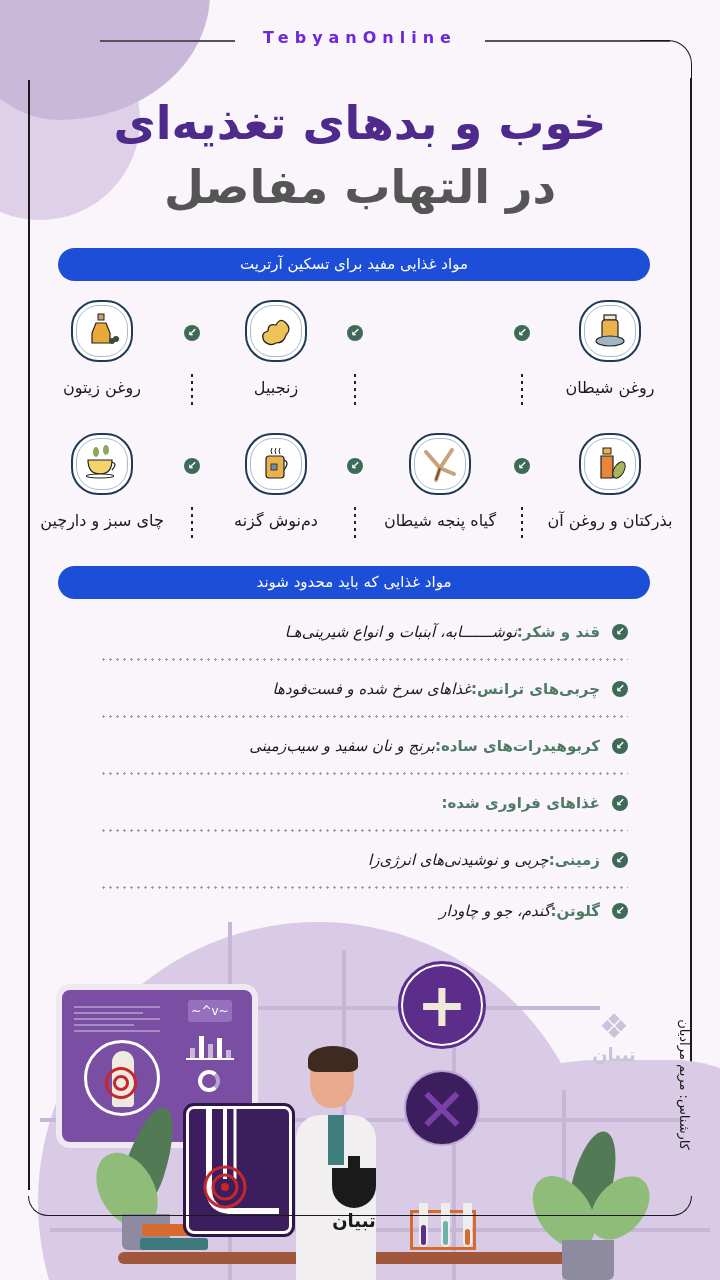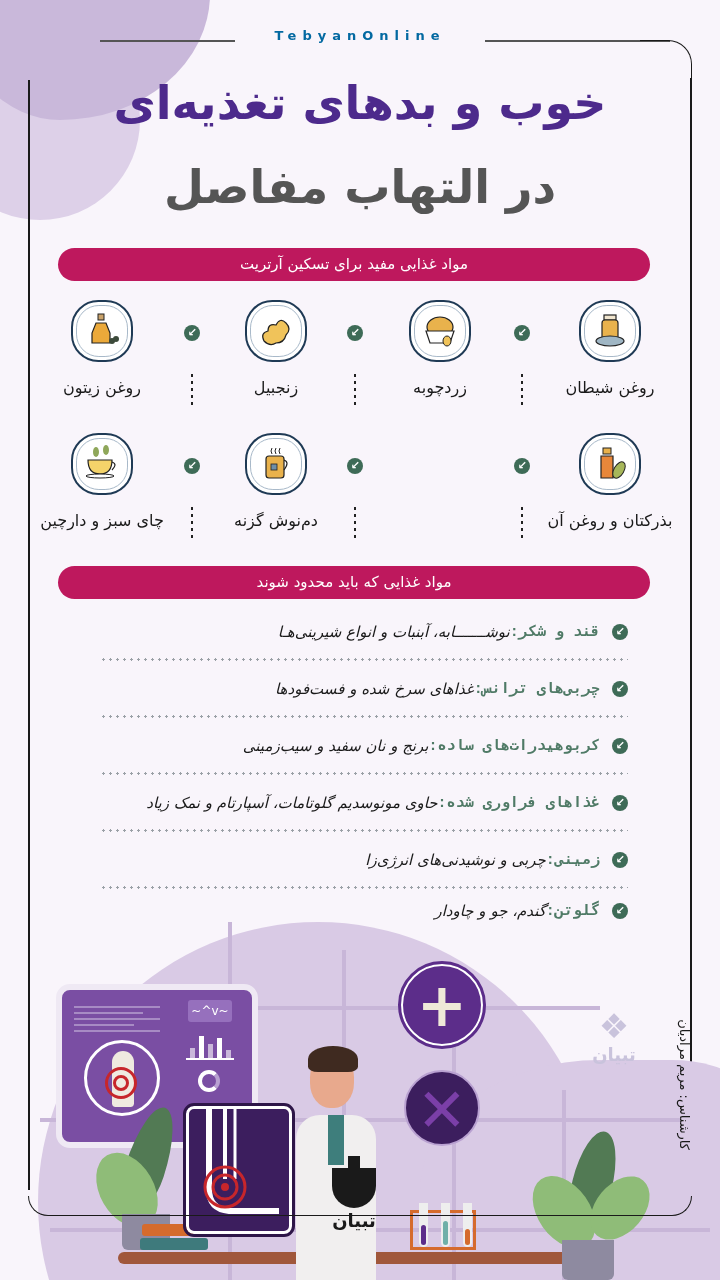--- a/index.html
+++ b/index.html
@@ -6,44 +6,44 @@
   html, body { width: 720px; height: 1280px; overflow: hidden; background: #f9f5fb; }
   body { position: relative; font-family: "DejaVu Sans", sans-serif; color: #1a1a1a; }
 
   .blob-tl { position: absolute; left: -40px; top: -60px; width: 250px; height: 180px; background: #c9b8da; border-radius: 0 0 60% 40% / 0 0 70% 60%; }
   .blob-tl2 { position: absolute; left: -60px; top: 20px; width: 200px; height: 200px; background: #ddd0e8; border-radius: 50%; }
   .frame-left { position: absolute; left: 28px; top: 80px; width: 1.5px; height: 1110px; background: #1a1a1a; }
   .frame-top-l { position: absolute; left: 100px; top: 40px; width: 135px; height: 1.5px; background: #555; }
   .frame-top-r { position: absolute; left: 485px; top: 40px; width: 185px; height: 1.5px; background: #555; }
   .frame-tr { position: absolute; left: 640px; top: 40px; width: 52px; height: 40px; border-top: 1.5px solid #1a1a1a; border-right: 1.5px solid #1a1a1a; border-radius: 0 24px 0 0; }
 
-  .brand { position: absolute; left: 240px; top: 28px; width: 240px; text-align: center; font-family: "DejaVu Sans", sans-serif; font-weight: bold; font-size: 13px; letter-spacing: 6px; color: #0369a1; }
-
-  .title1 { position: absolute; left: 0; right: 0; top: 76px; text-align: center; font-size: 46px; font-weight: bold; color: #4d2a8c; direction: rtl; font-family: "DejaVu Sans", sans-serif; }
+  .brand { position: absolute; left: 240px; top: 28px; width: 240px; text-align: center; font-family: "DejaVu Sans", sans-serif; font-weight: bold; font-size: 16px; letter-spacing: 6px; color: #6d28d9; }
+
+  .title1 { position: absolute; left: 0; right: 0; top: 96px; text-align: center; font-size: 46px; font-weight: bold; color: #4d2a8c; direction: rtl; font-family: "DejaVu Sans", sans-serif; }
   .title2 { position: absolute; left: 0; right: 0; top: 160px; text-align: center; font-size: 46px; font-weight: bold; color: #555555; direction: rtl; font-family: "DejaVu Sans", sans-serif; }
 
-  .pill { position: absolute; left: 58px; width: 592px; height: 33px; background: #be185d; border-radius: 17px; color: #fff; text-align: center; font-size: 15px; line-height: 33px; direction: rtl; }
+  .pill { position: absolute; left: 58px; width: 592px; height: 33px; background: #1d4ed8; border-radius: 17px; color: #fff; text-align: center; font-size: 15px; line-height: 33px; direction: rtl; }
   .pill.p1 { top: 248px; }
   .pill.p2 { top: 566px; }
 
   .food-row { position: absolute; left: 40px; width: 640px; height: 130px; }
   .food-row.r1 { top: 300px; }
   .food-row.r2 { top: 433px; }
   .food { position: absolute; width: 140px; text-align: center; }
   .food .ic { width: 62px; height: 62px; margin: 0 auto; border: 2.5px solid #1f3a55; border-radius: 44%; background: #fff; display: flex; align-items: center; justify-content: center; position: relative; }
   .food .ic::after { content: ""; position: absolute; inset: 3px; border: 1px solid #a8b9c9; border-radius: 44%; }
   .food .label { margin-top: 16px; font-size: 16px; direction: rtl; white-space: nowrap; color: #1a1a1a; }
 
   .arrow-dot { position: absolute; width: 16px; height: 16px; background: #3e6b57; border-radius: 50%; color: #fff; font-size: 11px; line-height: 16px; text-align: center; font-weight: bold; }
   .vdots { position: absolute; width: 4px; height: 34px; background-image: radial-gradient(circle, #222 1.2px, transparent 1.4px); background-size: 4px 7px; background-repeat: repeat-y; }
 
   .limit-list { position: absolute; left: 100px; width: 528px; top: 618px; direction: rtl; }
   .limit-item { position: relative; height: 27px; display: flex; align-items: center; font-size: 15px; white-space: nowrap; }
   .limit-item .bullet { width: 16px; height: 16px; background: #3e6b57; border-radius: 50%; color: #fff; font-size: 11px; line-height: 16px; text-align: center; margin-left: 12px; flex: none; font-weight: bold; }
-  .limit-item .k { color: #4f7a66; font-weight: bold; font-family: Liberation Mono, monospace; }
+  .limit-item .k { color: #4f7a66; font-weight: bold; }
   .limit-item .v { color: #1a1a1a; font-style: italic; }
   .dotted { height: 1px; margin: 13px 0 14px 0; background-image: radial-gradient(circle, #9aa0a6 1px, transparent 1.2px); background-size: 7px 3px; background-repeat: repeat-x; height: 3px; }
 
   .illu { position: absolute; left: 0; top: 910px; width: 720px; height: 370px; overflow: hidden; }
   .illu-circle { position: absolute; left: 38px; top: 12px; width: 560px; height: 560px; border-radius: 50%; background: #d9cae5; }
   .illu-blob-r { position: absolute; left: 420px; top: 150px; width: 360px; height: 260px; background: #d9cae5; border-radius: 50% 30% 0 40%; }
   .grid-line-h { position: absolute; height: 4px; background: #c8b6d8; }
   .grid-line-v { position: absolute; width: 4px; background: #c8b6d8; }
 
   .monitor { position: absolute; left: 56px; top: 74px; width: 202px; height: 164px; background: #7a4ea3; border: 6px solid #efe9f4; border-radius: 14px; }
@@ -118,30 +118,20 @@
           <rect x="14" y="4" width="12" height="5" fill="#f1e6cf" stroke="#222" stroke-width="1.2"></rect>
           <rect x="12" y="9" width="16" height="20" rx="3" fill="#e9b24c" stroke="#222" stroke-width="1.2"></rect>
           <ellipse cx="20" cy="30" rx="14" ry="5" fill="#9fb6c4" stroke="#222" stroke-width="1.2"></ellipse>
         </svg>
     </div>
     <div class="label">روغن شیطان</div>
   </div>
   <div class="arrow-dot" style="left:474px;top:25px;">↙</div>
   <div class="vdots" style="left:480px;top:72px;"></div>
 
-  <div class="food" style="left:330px;">
-    <div class="ic">
-      <svg width="40" height="40" viewBox="0 0 40 40">
-          <ellipse cx="20" cy="16" rx="13" ry="10" fill="#e9b24c" stroke="#222" stroke-width="1.2"></ellipse>
-          <path d="M6 20 h28 l-4 12 h-20 z" fill="#fff" stroke="#222" stroke-width="1.2"></path>
-          <ellipse cx="27" cy="30" rx="4" ry="5" fill="#f0c35a" stroke="#222" stroke-width="1"></ellipse>
-        </svg>
-    </div>
-    <div class="label">زردچوبه</div>
-  </div>
   <div class="arrow-dot" style="left:307px;top:25px;">↙</div>
   <div class="vdots" style="left:313px;top:72px;"></div>
 
   <div class="food" style="left:166px;">
     <div class="ic">
       <svg width="40" height="40" viewBox="0 0 40 40">
           <path d="M8 30 q-4 -8 4 -10 q0 -8 8 -6 q4 -8 10 -2 q6 6 0 12 q-2 8 -10 8 q-6 4 -12 -2z" fill="#f0c35a" stroke="#222" stroke-width="1.2"></path>
         </svg>
     </div>
     <div class="label">زنجبیل</div>
@@ -169,20 +159,29 @@
           <rect x="13" y="4" width="8" height="6" fill="#e9b24c" stroke="#222" stroke-width="1"></rect>
           <path d="M11 12 h12 v22 h-12z" fill="#e8873a" stroke="#222" stroke-width="1.2"></path>
           <ellipse cx="29" cy="26" rx="5" ry="9" fill="#a7b75a" stroke="#222" stroke-width="1" transform="rotate(30 29 26)"></ellipse>
         </svg>
     </div>
     <div class="label">بذرکتان و روغن آن</div>
   </div>
   <div class="arrow-dot" style="left:474px;top:25px;">↙</div>
   <div class="vdots" style="left:480px;top:72px;"></div>
 
+  <div class="food" style="left:330px;">
+    <div class="ic">
+      <svg width="40" height="40" viewBox="0 0 40 40">
+          <path d="M6 8 l14 16 l12 -18 M20 24 l-4 12 M20 24 l14 6" stroke="#c9a27a" stroke-width="4" fill="none" stroke-linecap="round"></path>
+          <path d="M20 24 l-4 12" stroke="#7a4a3a" stroke-width="2"></path>
+        </svg>
+    </div>
+    <div class="label">گیاه پنجه شیطان</div>
+  </div>
   <div class="arrow-dot" style="left:307px;top:25px;">↙</div>
   <div class="vdots" style="left:313px;top:72px;"></div>
 
   <div class="food" style="left:166px;">
     <div class="ic">
       <svg width="40" height="40" viewBox="0 0 40 40">
           <path d="M16 4 q-2 3 0 6 M20 4 q-2 3 0 6 M24 4 q-2 3 0 6" stroke="#222" fill="none"></path>
           <rect x="10" y="12" width="18" height="22" rx="3" fill="#e9b24c" stroke="#222" stroke-width="1.2"></rect>
           <path d="M28 16 q6 2 0 10" stroke="#222" fill="none" stroke-width="1.2"></path>
           <rect x="15" y="20" width="6" height="6" fill="#6e8fa8" stroke="#222" stroke-width="0.8"></rect>
@@ -224,21 +223,20 @@
   <div class="dotted"></div>
   <div class="limit-item">
     <span class="bullet">↙</span>
     <span class="k">کربوهیدرات‌های ساده:</span>
     <span class="v">برنج و نان سفید و سیب‌زمینی</span>
   </div>
   <div class="dotted"></div>
   <div class="limit-item">
     <span class="bullet">↙</span>
     <span class="k">غذاهای فراوری شده:</span>
-    <span class="v">حاوی مونوسدیم گلوتامات، آسپارتام و نمک زیاد</span>
   </div>
   <div class="dotted"></div>
   <div class="limit-item">
     <span class="bullet">↙</span>
     <span class="k">زمینی:</span>
     <span class="v">چربی و نوشیدنی‌های انرژی‌زا</span>
   </div>
   <div class="dotted" style="margin-bottom:8px;"></div>
   <div class="limit-item">
     <span class="bullet">↙</span>

